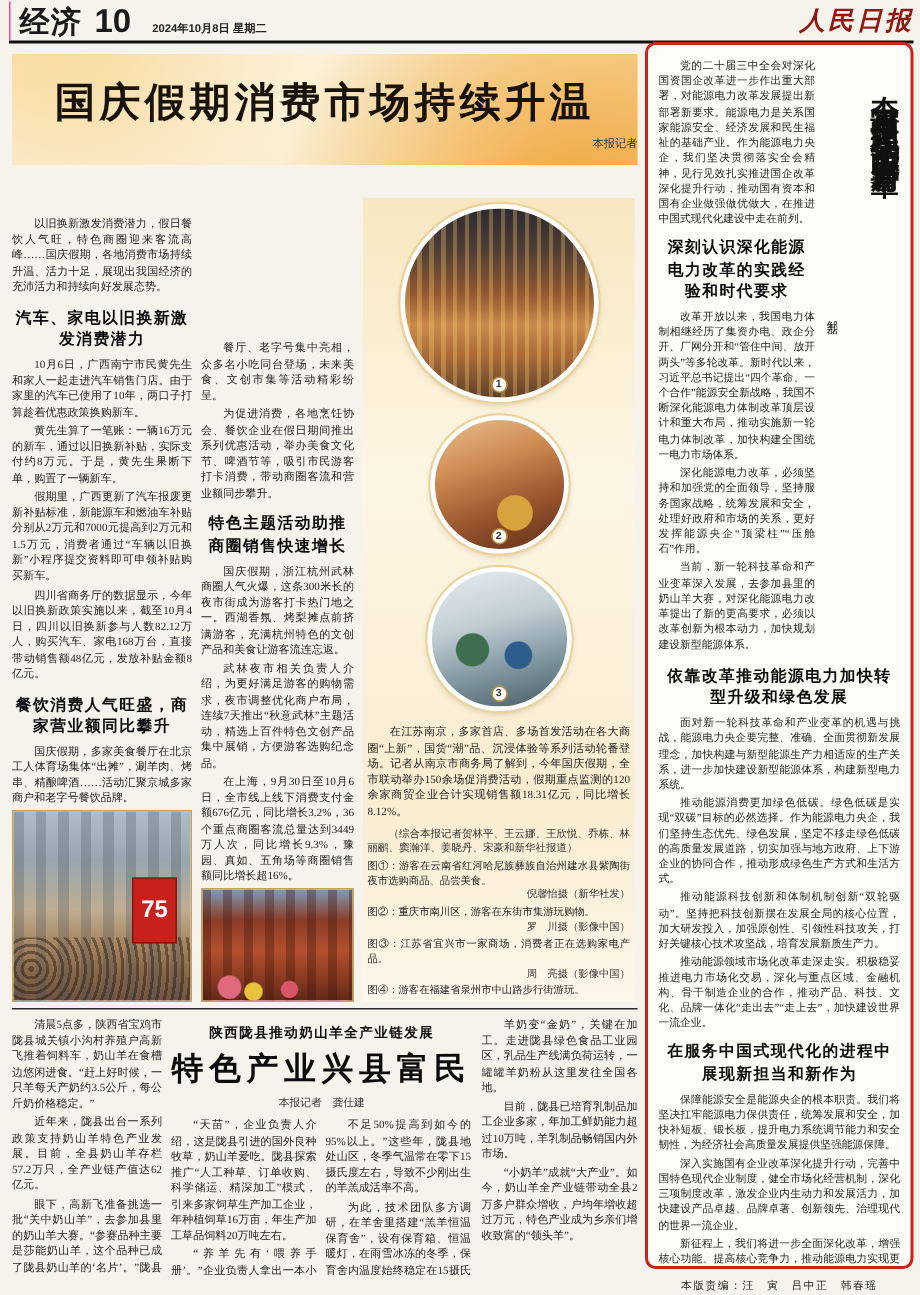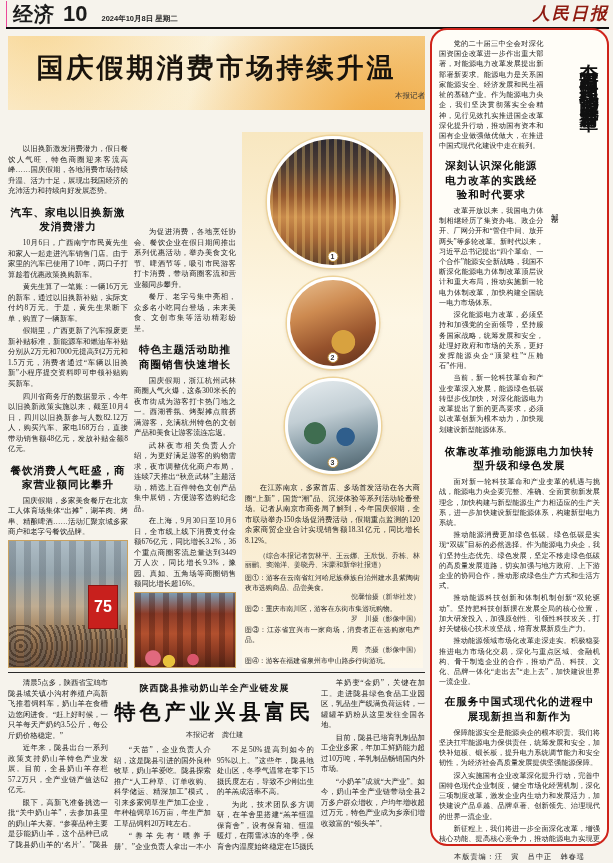--- a/index.html
+++ b/index.html
@@ -88,21 +88,21 @@
   #b-col1 { width:100px; } #b-col4 { width:104px; }
   #b-center { width:201px; display:flex; flex-direction:column; }
   .b-kicker { font-family:"Liberation Sans","DejaVu Sans",sans-serif; font-weight:700; font-size:9px;
     text-align:center; letter-spacing:1px; margin-top:4px; color:#111; }
   .b-headline { font-weight:900; font-size:21px; letter-spacing:4px; text-align:center; margin-top:3px; color:#0c0c0c; }
   .b-byline { font-size:7.2px; text-align:center; margin:4px 0 5px; color:#333; }
   #b-center-cols { display:flex; gap:6px; flex:1; overflow:hidden; }
   #b-center-cols > div { width:97px; overflow:hidden; }
   
   #right-region { position:absolute; left:430px; top:28px; width:179px; }
-  #red-box { border:2.5px solid #cf231a; border-radius:17px; background:#fffdf7;
+  #red-box { border:2.5px solid #cf231a; border-radius:7px; background:#fffdf7;
     padding:9px 7px 7px; height:818px; overflow:hidden; position:relative; }
   #energy-top { display:flex; gap:4px; }
   #energy-top-left { width:107px; }
   #energy-vertical { width:54px; display:flex; justify-content:flex-end; position:relative; }
   #energy-headline { writing-mode:vertical-rl; text-orientation:upright;
     font-family:"Liberation Sans","DejaVu Sans",sans-serif; font-weight:900;
     font-size:19px; letter-spacing:3px; line-height:1.15; height:372px; margin-top:10px; color:#111; }
   #energy-author { position:absolute; left:2px; top:168px; writing-mode:vertical-rl; text-orientation:upright;
     font-size:7.5px; letter-spacing:2px; color:#222; }
   #red-box .t { font-size:7.2px; }
@@ -139,22 +139,22 @@
       <p class="t">假期里，广西更新了汽车报废更新补贴标准，新能源车和燃油车补贴分别从2万元和7000元提高到2万元和1.5万元，消费者通过“车辆以旧换新”小程序提交资料即可申领补贴购买新车。</p>
       <p class="t">四川省商务厅的数据显示，今年以旧换新政策实施以来，截至10月4日，四川以旧换新参与人数82.12万人，购买汽车、家电168万台，直接带动销售额48亿元，发放补贴金额8亿元。</p>
       <div class="subhead">餐饮消费人气旺盛，商家营业额同比攀升</div>
       <p class="t">国庆假期，多家美食餐厅在北京工人体育场集体“出摊”，涮羊肉、烤串、精酿啤酒……活动汇聚京城多家商户和老字号餐饮品牌。</p>
       <div id="photo-75">
         <div class="banner-75">75</div>
       </div>
     </div>
 
     <div id="colB" class="ncol">
+      <p class="t">餐厅、老字号集中亮相，众多名小吃同台登场，未来美食、文创市集等活动精彩纷呈。</p>
       <p class="t">为促进消费，各地烹饪协会、餐饮企业在假日期间推出系列优惠活动，举办美食文化节、啤酒节等，吸引市民游客打卡消费，带动商圈客流和营业额同步攀升。</p>
-      <p class="t">餐厅、老字号集中亮相，众多名小吃同台登场，未来美食、文创市集等活动精彩纷呈。</p>
       <div class="subhead">特色主题活动助推商圈销售快速增长</div>
       <p class="t">国庆假期，浙江杭州武林商圈人气火爆，这条300米长的夜市街成为游客打卡热门地之一。西湖香氛、烤梨摊点前挤满游客，充满杭州特色的文创产品和美食让游客流连忘返。</p>
       <p class="t">武林夜市相关负责人介绍，为更好满足游客的购物需求，夜市调整优化商户布局，连续7天推出“秋意武林”主题活动，精选上百件特色文创产品集中展销，方便游客选购纪念品。</p>
       <p class="t">在上海，9月30日至10月6日，全市线上线下消费支付金额676亿元，同比增长3.2%，36个重点商圈客流总量达到3449万人次，同比增长9.3%，豫园、真如、五角场等商圈销售额同比增长超16%。</p>
       <div id="photo-buildings"></div>
     </div>
 
     <div id="colC" class="ncol">
       <div id="circle1" class="circle-photo">
         <div class="num-badge">1</div>
@@ -221,21 +221,21 @@
 </div>
 
 <div id="right-region">
   <div id="red-box">
     <div id="energy-top">
       <div id="energy-top-left">
         <p class="t">党的二十届三中全会对深化国资国企改革进一步作出重大部署，对能源电力改革发展提出新部署新要求。能源电力是关系国家能源安全、经济发展和民生福祉的基础产业。作为能源电力央企，我们坚决贯彻落实全会精神，见行见效扎实推进国企改革深化提升行动，推动国有资本和国有企业做强做优做大，在推进中国式现代化建设中走在前列。</p>
         <div class="subhead">深刻认识深化能源电力改革的实践经验和时代要求</div>
         <p class="t">改革开放以来，我国电力体制相继经历了集资办电、政企分开、厂网分开和“管住中间、放开两头”等多轮改革。新时代以来，习近平总书记提出“四个革命、一个合作”能源安全新战略，我国不断深化能源电力体制改革顶层设计和重大布局，推动实施新一轮电力体制改革，加快构建全国统一电力市场体系。</p>
         <p class="t">深化能源电力改革，必须坚持和加强党的全面领导，坚持服务国家战略，统筹发展和安全，处理好政府和市场的关系，更好发挥能源央企“顶梁柱”“压舱石”作用。</p>
-        <p class="t">当前，新一轮科技革命和产业变革深入发展，能源绿色低碳转型步伐加快，对深化能源电力改革提出了新的更高要求，必须以改革创新为根本动力，加快规划建设新型能源体系。</p>
+        <p class="t">当前，新一轮科技革命和产业变革深入发展，去参加县里的奶山羊大赛，对深化能源电力改革提出了新的更高要求，必须以改革创新为根本动力，加快规划建设新型能源体系。</p>
       </div>
       <div id="energy-vertical">
         <div id="energy-author">邹磊</div>
         <div id="energy-headline">奋力谱写中国式现代化能源电力新篇章</div>
       </div>
     </div>
     <div class="subhead">依靠改革推动能源电力加快转型升级和绿色发展</div>
     <p class="t">面对新一轮科技革命和产业变革的机遇与挑战，能源电力央企要完整、准确、全面贯彻新发展理念，加快构建与新型能源生产力相适应的生产关系，进一步加快建设新型能源体系，构建新型电力系统。</p>
     <p class="t">推动能源消费更加绿色低碳。绿色低碳是实现“双碳”目标的必然选择。作为能源电力央企，我们坚持生态优先、绿色发展，坚定不移走绿色低碳的高质量发展道路，切实加强与地方政府、上下游企业的协同合作，推动形成绿色生产方式和生活方式。</p>
     <p class="t">推动能源科技创新和体制机制创新“双轮驱动”。坚持把科技创新摆在发展全局的核心位置，加大研发投入，加强原创性、引领性科技攻关，打好关键核心技术攻坚战，培育发展新质生产力。</p>

